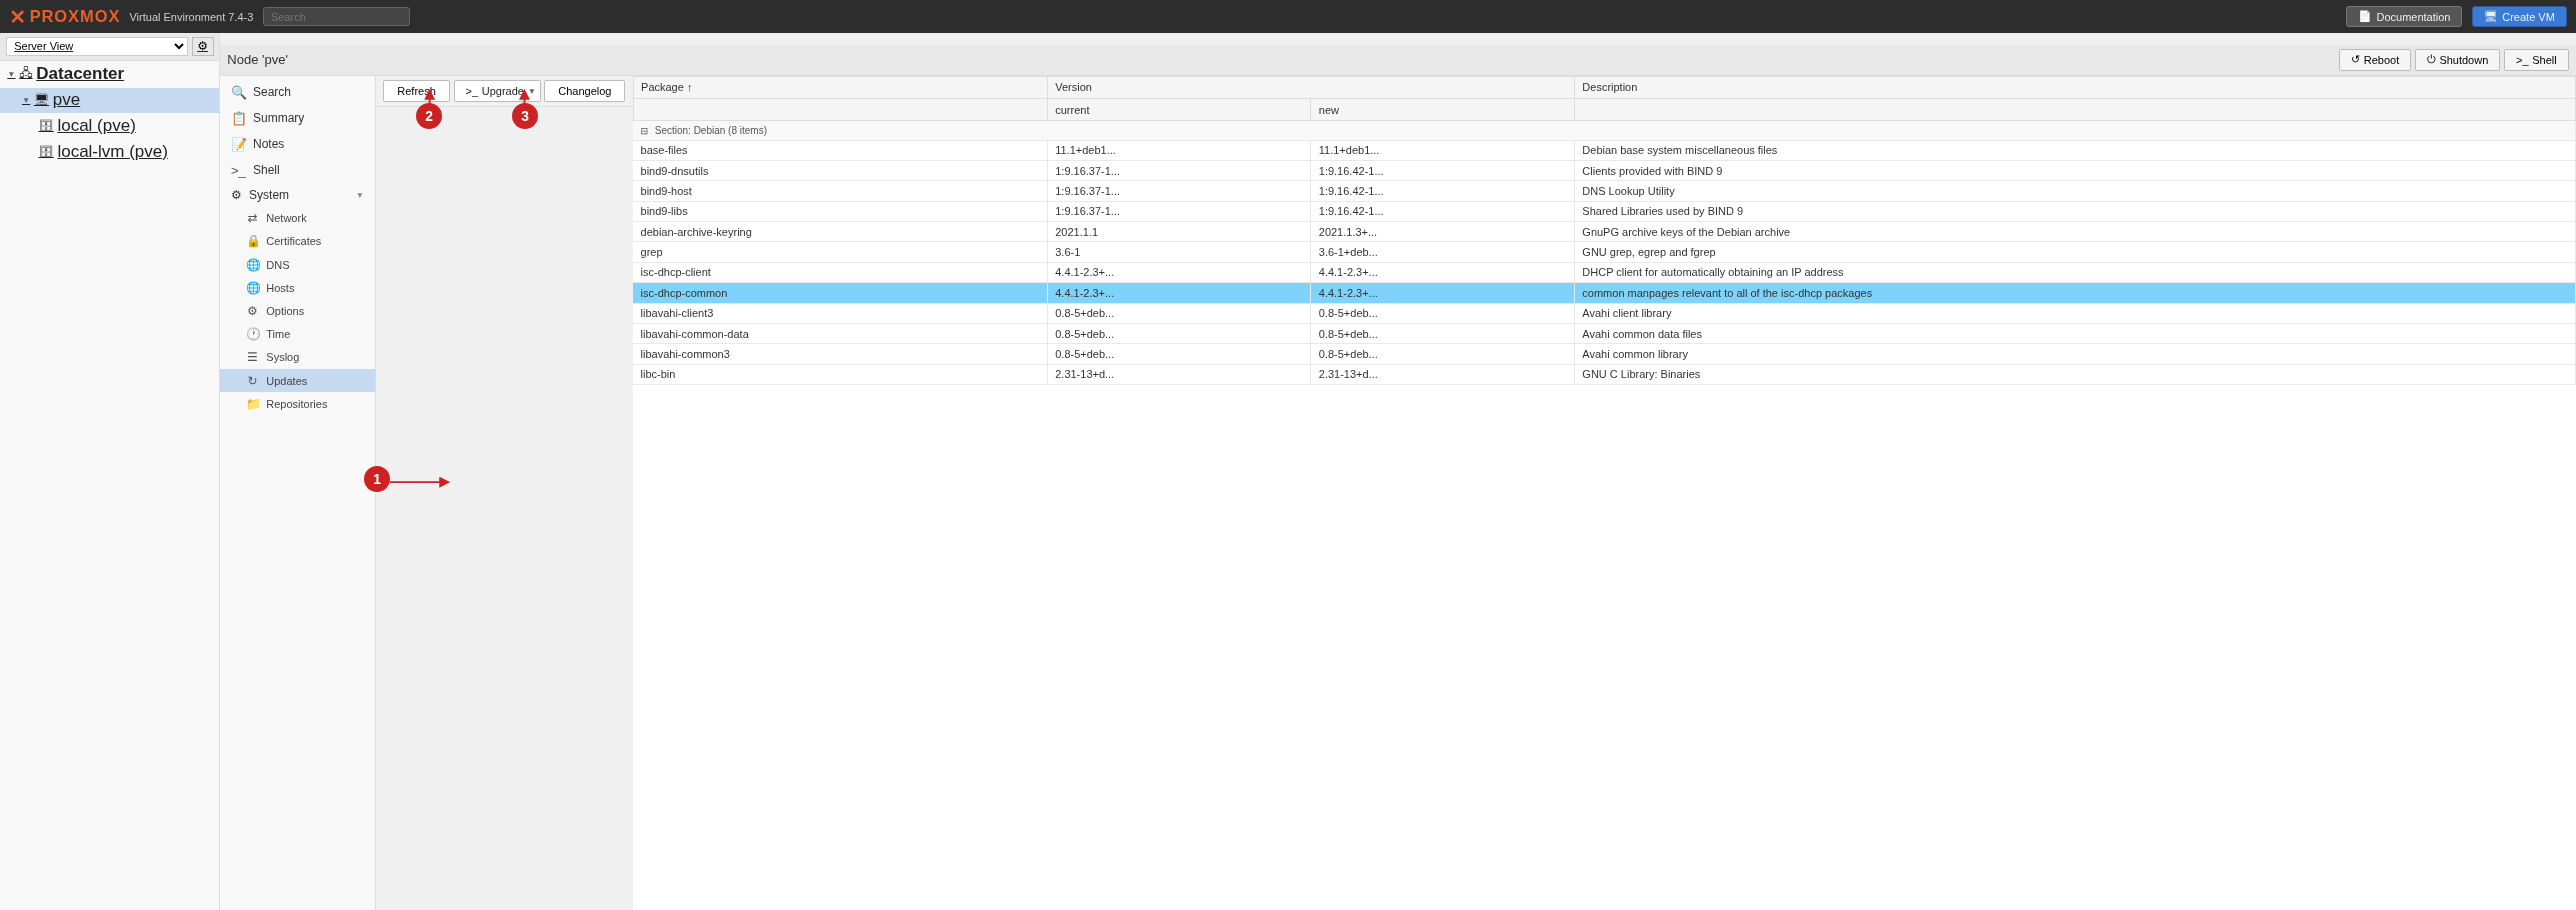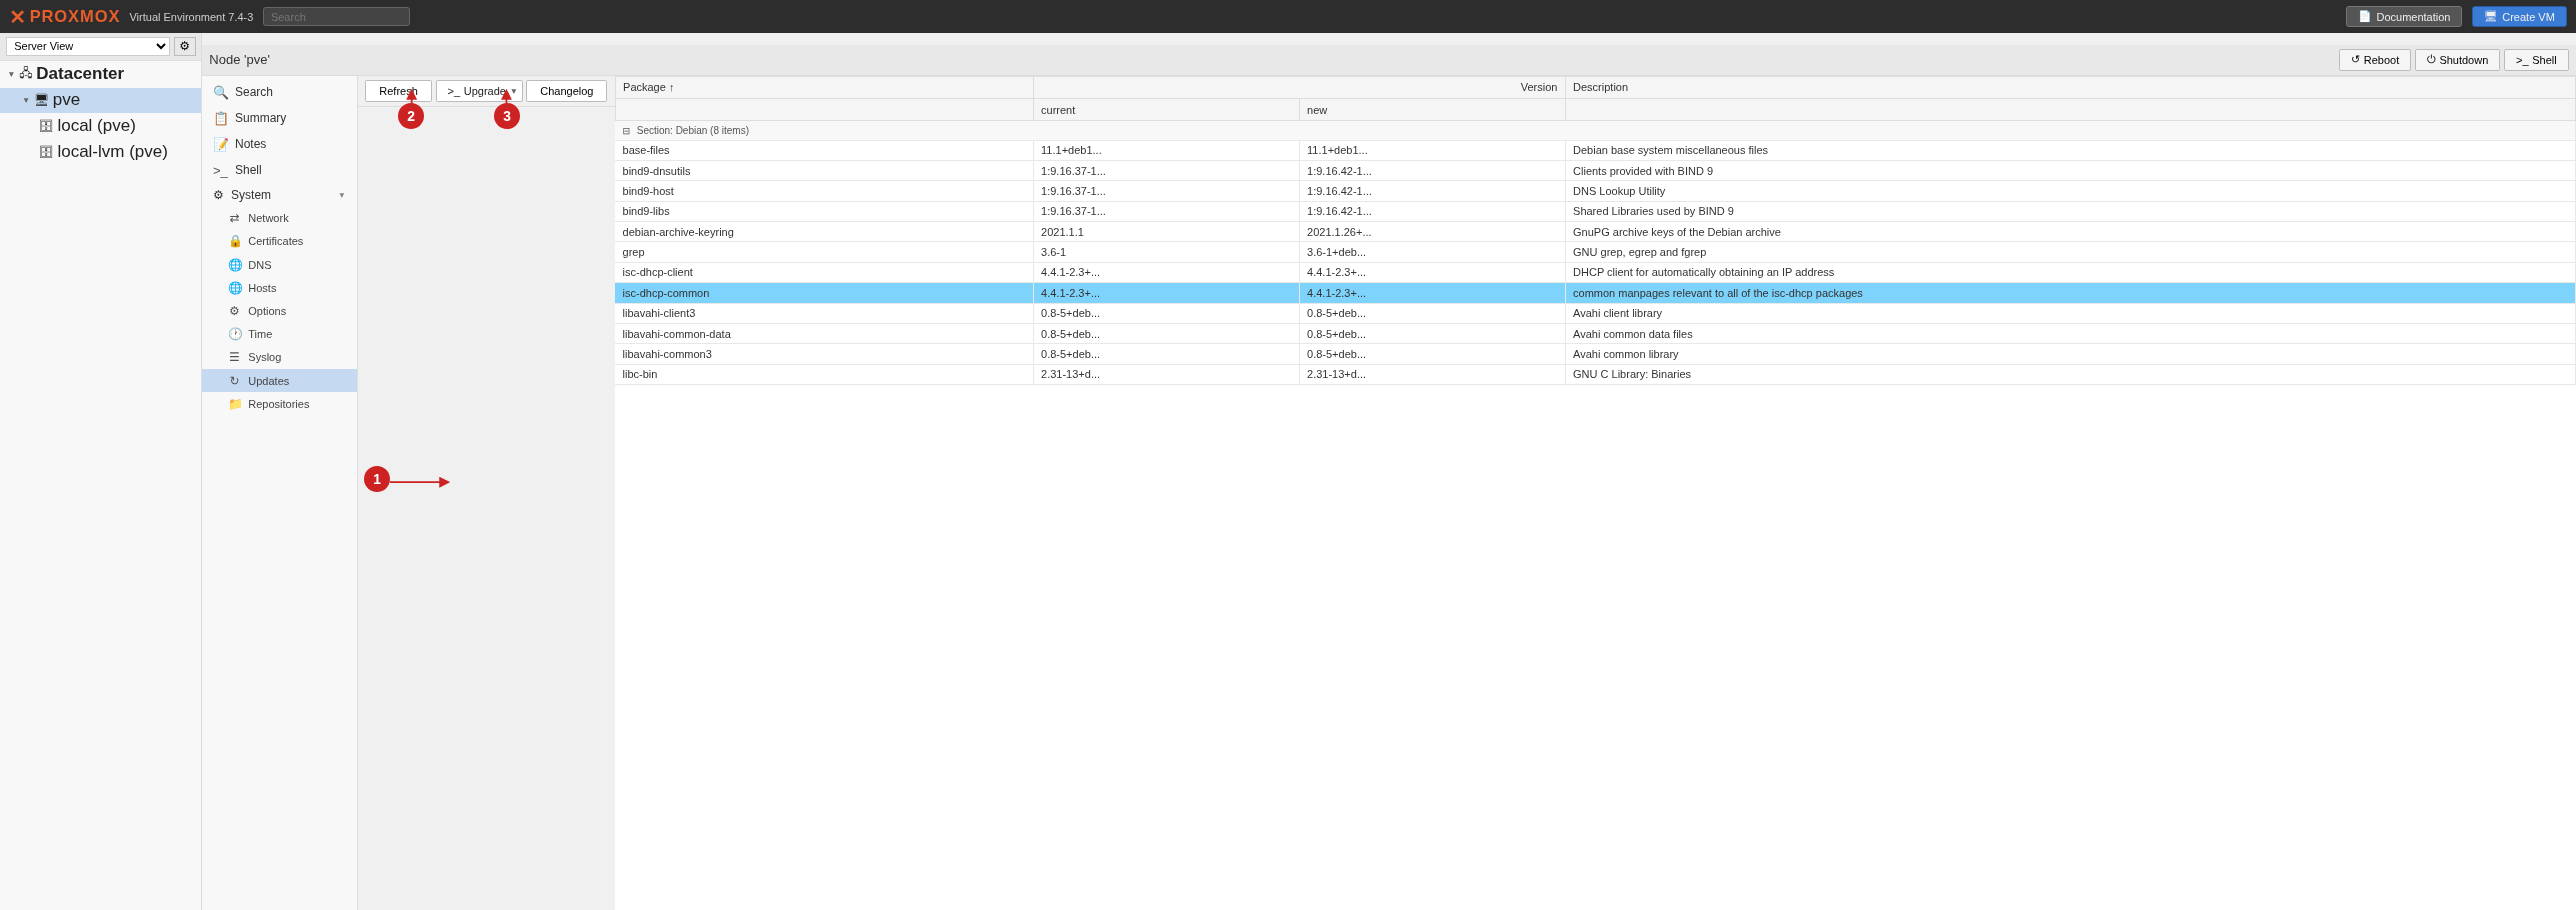--- a/index.html
+++ b/index.html
@@ -15,21 +15,21 @@
     .logo-product { color: #ccc; font-size: 11px; margin-left: 5.5px; }
     .topbar-search { background: #444; border: 0.9px solid #666; color: #eee; padding: 2.8px 7.3px; border-radius: 2.8px; width: 147px; font-size: 11px; }
     .topbar-spacer { flex: 1; }
     .topbar-btn { background: #555; border: 0.9px solid #777; color: #eee; padding: 2.8px 11px; border-radius: 2.8px; font-size: 11px; cursor: pointer; display: flex; align-items: center; gap: 4.6px; }
     .topbar-btn.create { background: #3a7bd5; border-color: #2a5ba5; }
 
     
     .main-layout { display: flex; height: calc(100vh - 33px); }
 
     
-    .sidebar { width: 202px; background: #f8f8f8; border-right: 0.9px solid #ddd; display: flex; flex-direction: column; overflow-y: auto; }
+    .sidebar { width: 220px; background: #f8f8f8; border-right: 0.9px solid #ddd; display: flex; flex-direction: column; overflow-y: auto; text-decoration: underline; }
     .sidebar-toolbar { display: flex; align-items: center; padding: 3.7px 5.5px; background: #e8e8e8; border-bottom: 0.9px solid #ddd; gap: 3.7px; }
     .sidebar-view-select { flex: 1; border: 0.9px solid #ccc; background: white; padding: 1.8px 3.7px; font-size: 11px; }
     .sidebar-gear { background: none; border: 0.9px solid #bbb; cursor: pointer; padding: 1.8px 4.6px; font-size: 12px; }
 
     .tree-item { display: flex; align-items: center; padding: 2.8px 7.3px; cursor: pointer; gap: 3.7px; }
     .tree-item.selected { background: #c5d9f1; }
     .tree-arrow { font-size: 8.3px; color: #666; }
     .tree-icon { font-size: 12px; }
     .tree-label { font-size: 17px; }
     .tree-item.datacenter .tree-label { font-weight: bold; }
@@ -68,21 +68,21 @@
     .table-container { flex: 1; overflow-y: auto; background: white; }
     table { width: 100%; border-collapse: collapse; font-size: 11px; }
     thead tr { background: #f5f5f5; }
     thead th { border: 0.9px solid #ddd; padding: 4.6px 7.3px; text-align: left; font-weight: normal; color: #333; position: sticky; top: 0; background: #f5f5f5; }
     thead th.sortable { cursor: pointer; }
     tbody tr { border-bottom: 0.9px solid #e8e8e8; margin-top: 36px; }
     tbody td { padding: 3.7px 7.3px; border-right: 0.9px solid #e8e8e8; color: #333; }
     .group-row td { background: #f8f8f8; color: #555; font-size: 10px; }
     .collapse-icon { font-size: 9.2px; margin-right: 3.7px; cursor: pointer; }
     .version-col { text-align: left; }
-    .version-header { text-align: right; border-bottom: 0.9px solid #ddd; }
+    .version-header { text-align: left; border-bottom: 0.9px solid #ddd; }
 
     
     .annotation {
       display: inline-flex; align-items: center; justify-content: center;
       width: 26px; height: 26px; border-radius: 50%;
       background: #cc2222; color: white; font-weight: bold; font-size: 13.8px;
       position: absolute; pointer-events: none; z-index: 100;
     }
 
     .pkg-toolbar-wrapper { position: relative; }
@@ -309,21 +309,21 @@
               </tr>
               <tr>
                 <td>bind9-libs</td>
                 <td>1:9.16.37-1...</td>
                 <td>1:9.16.42-1...</td>
                 <td>Shared Libraries used by BIND 9</td>
               </tr>
               <tr>
                 <td>debian-archive-keyring</td>
                 <td>2021.1.1</td>
-                <td>2021.1.26+...</td>
+                <td>2021.1.3+...</td>
                 <td>GnuPG archive keys of the Debian archive</td>
               </tr>
               <tr>
                 <td>grep</td>
                 <td>3.6-1</td>
                 <td>3.6-1+deb...</td>
                 <td>GNU grep, egrep and fgrep</td>
               </tr>
               <tr>
                 <td>isc-dhcp-client</td>

